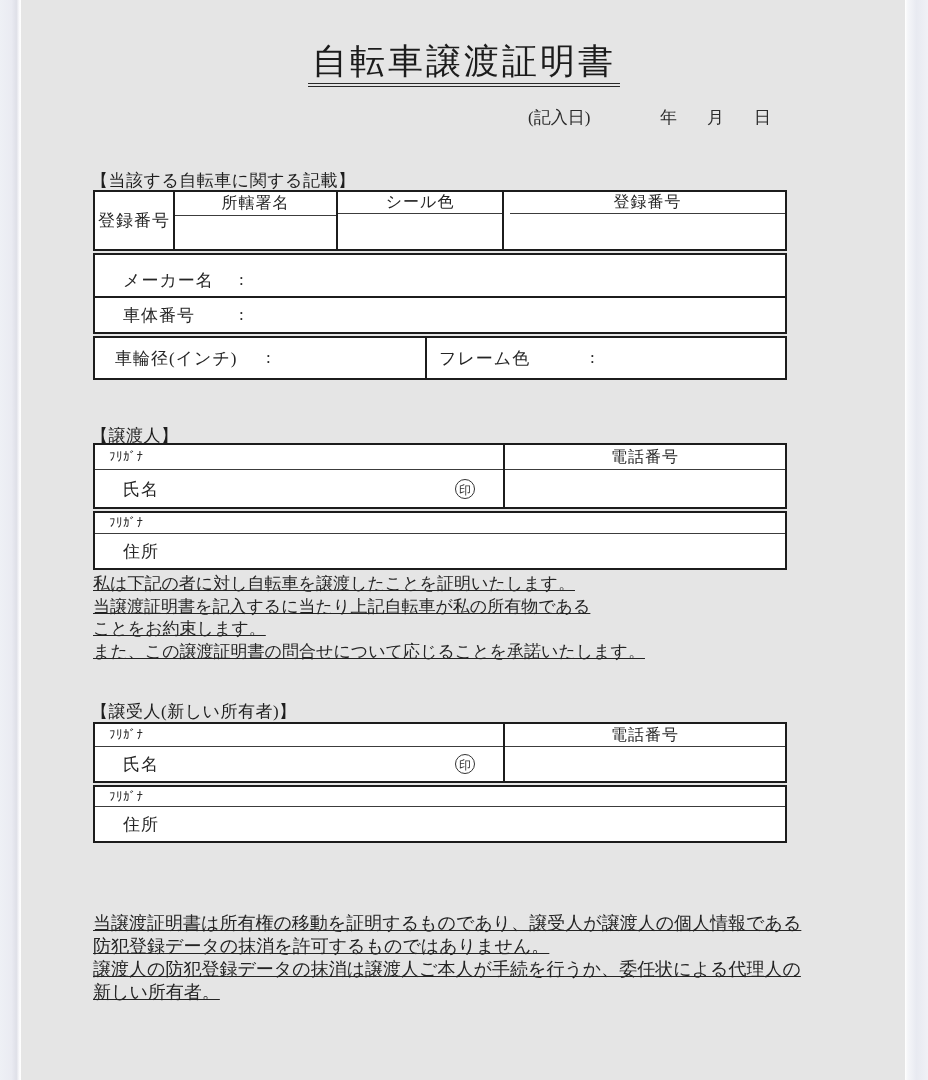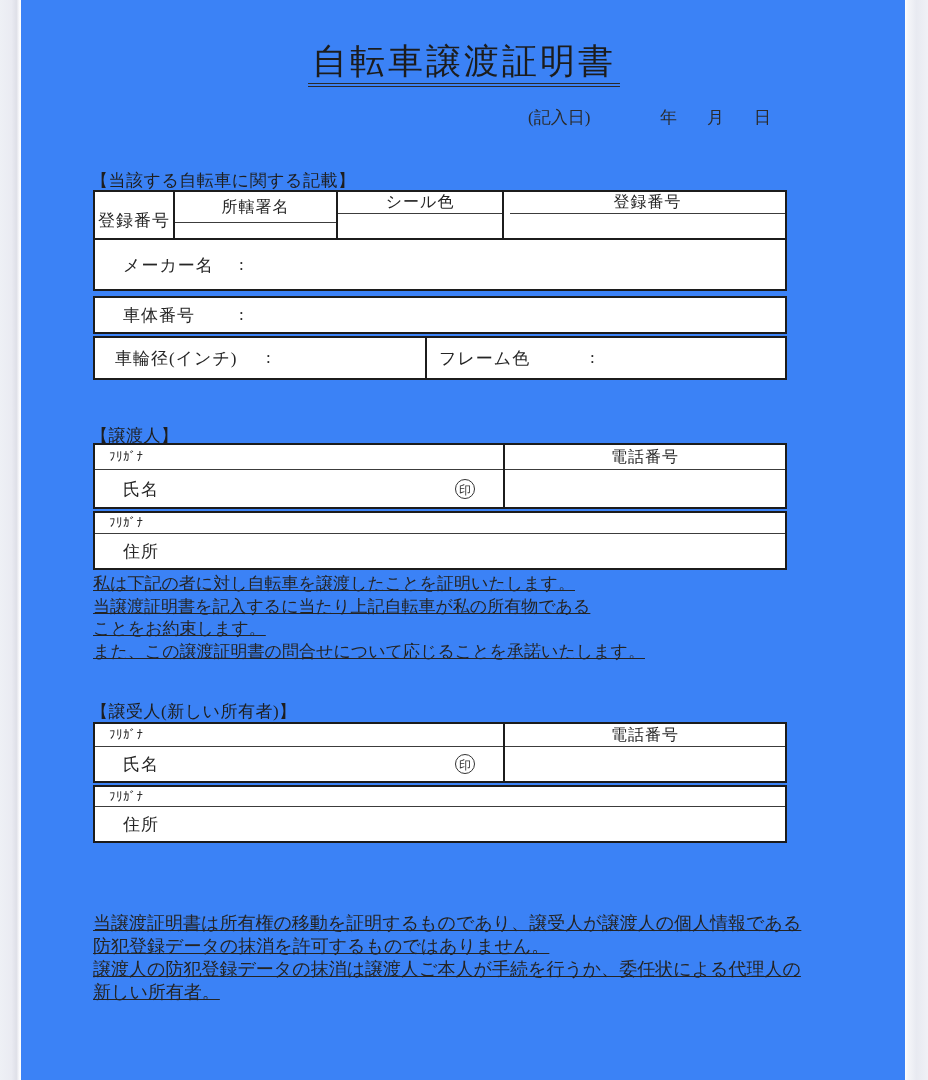--- a/index.html
+++ b/index.html
@@ -1,18 +1,18 @@
 <!DOCTYPE html>
 <html lang="ja"><head>
 <meta charset="utf-8">
 <style>
   html,body{margin:0;padding:0;background:#ffffff;}
   .page{
     position:relative;width:928px;height:1080px;overflow:hidden;
-    background:#3b82f6;color:#222;
+    background:#e5e5e5;color:#222;
     font-family:"Liberation Serif","DejaVu Serif",serif;
   }
   .edge{position:absolute;top:0;bottom:0;pointer-events:none;}
   .edge-left{left:0;width:21px;
     background:linear-gradient(to right,#eef0f5 0%,#eaebf2 55%,#dfe0e8 78%,#fafafc 92%,#ffffff 100%);}
   .edge-right{right:0;width:23px;
     background:linear-gradient(to left,#f0f1f6 0%,#e8eaf1 50%,#f5f6f9 88%,#ffffff 100%);}
   .title-wrap{position:absolute;top:42px;left:0;right:0;text-align:center;}
   .title{
     display:inline-block;font-size:35px;letter-spacing:3px;color:#1c1c1c;
@@ -72,35 +72,35 @@
 
   <div class="sec-heading" style="left:91px;top:169px;">【当該する自転車に関する記載】</div>
 
   <div class="tbox" style="top:190px;height:61px;">
     <div class="row-flex">
       <div class="cell vline reg-cell" style="width:80px;">
         <span>登録</span>
         <span>番号</span>
       </div>
       <div class="cell vline" style="width:163px;">
-        <div class="hdr" style="height:31px;">所轄署名</div>
+        <div class="hdr" style="height:24px;">所轄署名</div>
         <div></div>
       </div>
       <div class="cell vline" style="width:166px;">
         <div class="hdr" style="height:22px;">シール色</div>
         <div></div>
       </div>
       <div class="cell" style="flex:1;">
         <div class="hdr" style="height:22px;margin-left:6px;">登録番号</div>
         <div></div>
       </div>
     </div>
   </div>
 
-  <div class="tbox" style="top:238px;height:53px;">
+  <div class="tbox" style="top:253px;height:53px;">
     <span class="fieldlabel" style="left:28px;">メーカー名</span>
     <span class="colon" style="left:144px;">:</span>
   </div>
 
   <div class="tbox" style="top:296px;height:38px;">
     <span class="fieldlabel" style="left:28px;">車体番号</span>
     <span class="colon" style="left:144px;">:</span>
   </div>
 
   <div class="tbox" style="top:336px;height:44px;">

